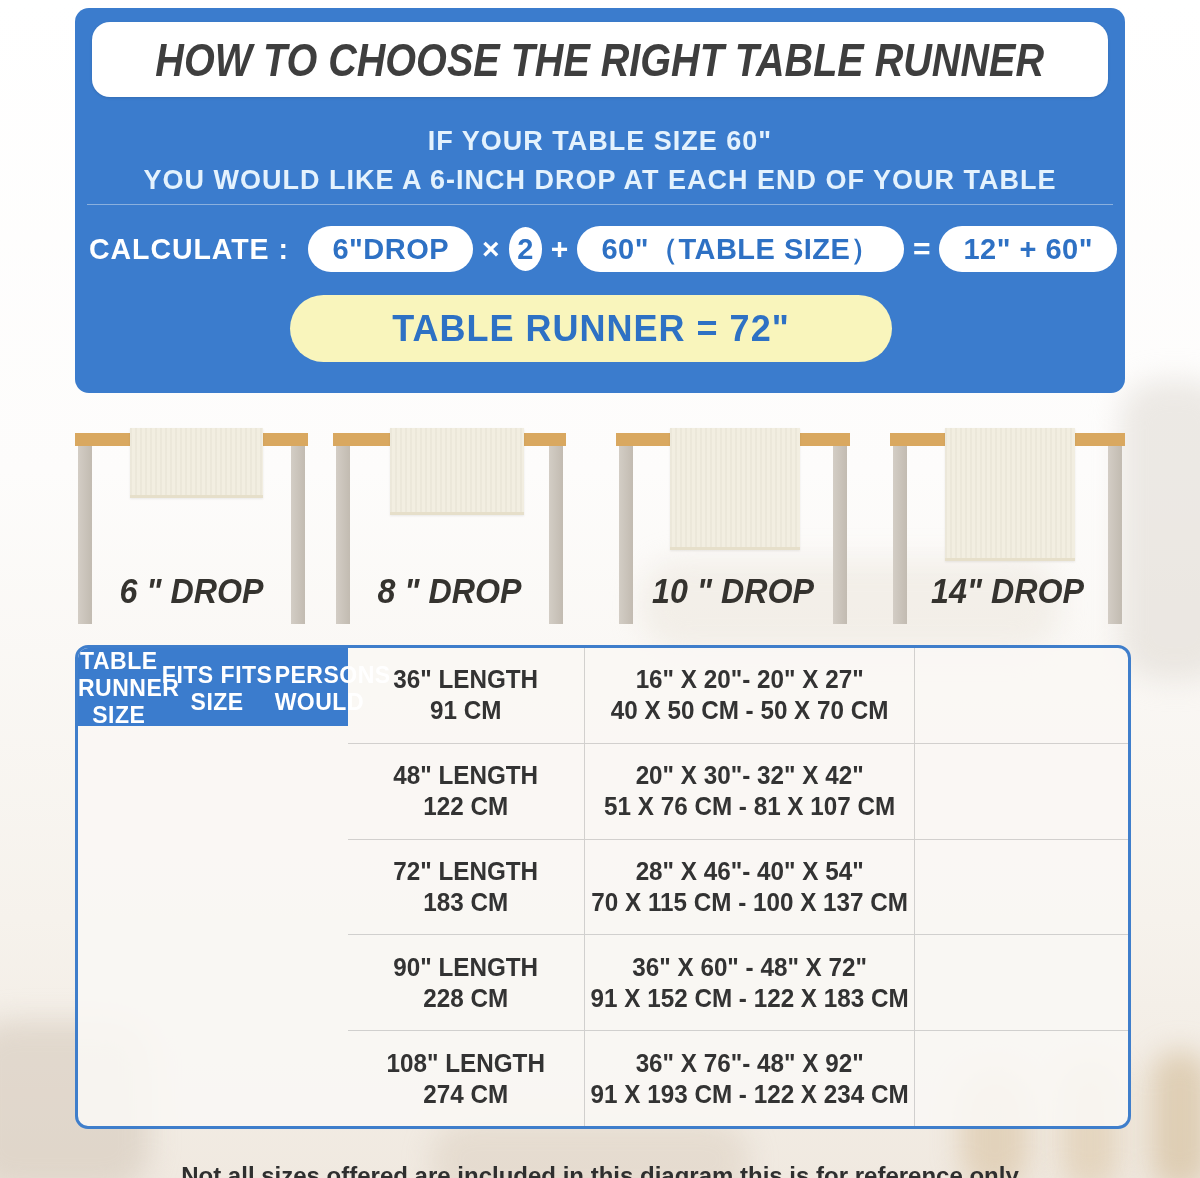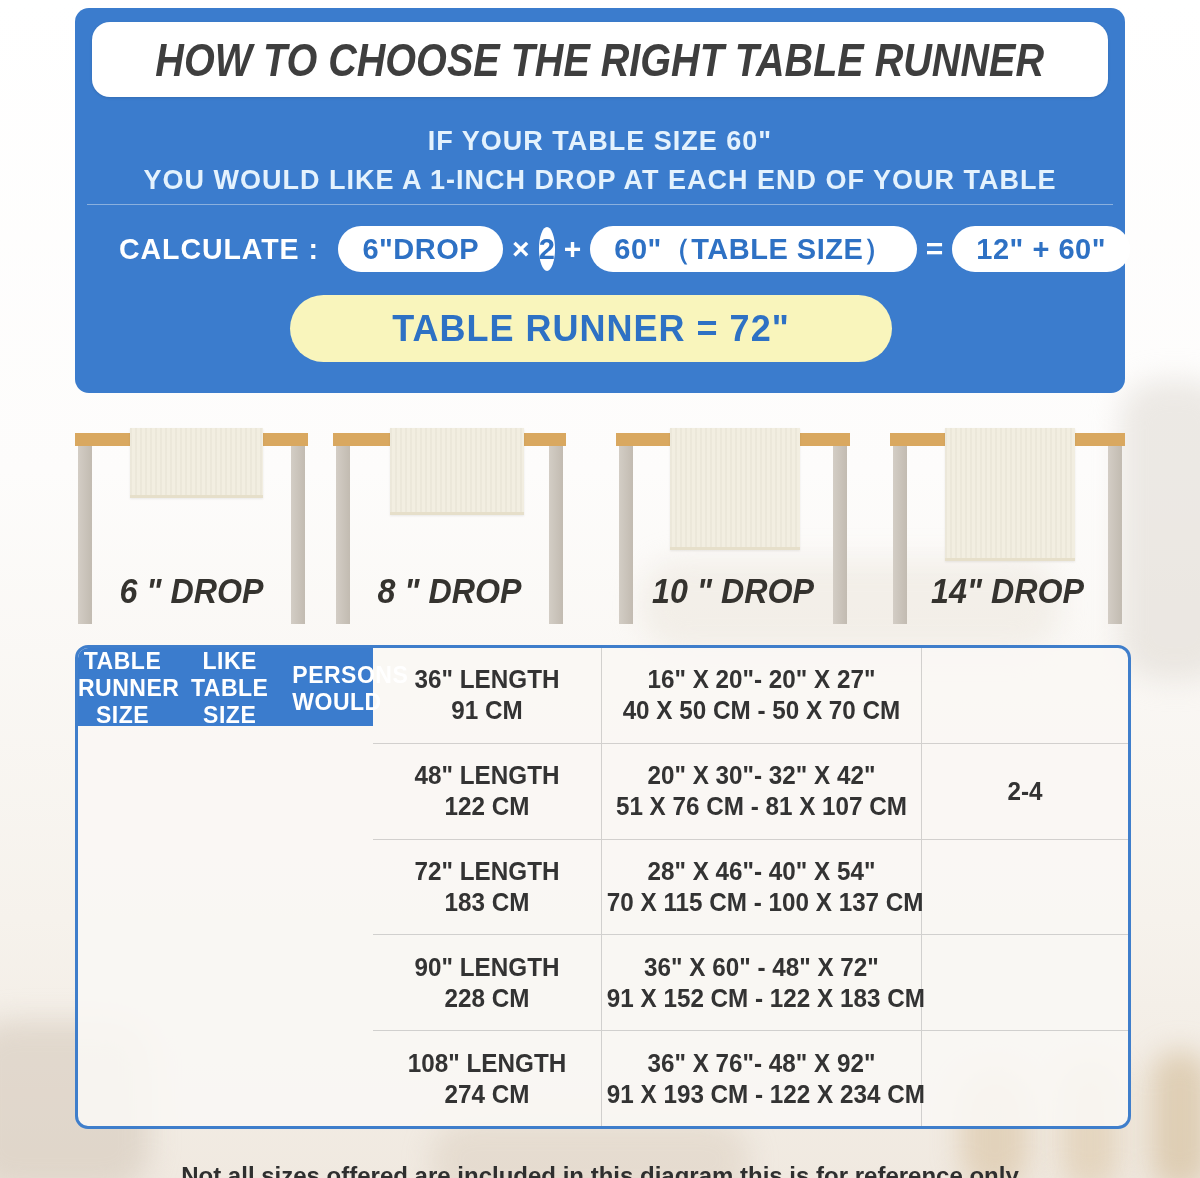--- a/index.html
+++ b/index.html
@@ -44,21 +44,21 @@
     position:absolute;left:0;right:0;top:114px;
     text-align:center;color:#e4f2fd;font-weight:bold;
     font-size:27px;line-height:39px;letter-spacing:1px;
   }
   .hero-divider{
     position:absolute;left:12px;right:12px;top:196px;height:1px;
     background:rgba(235,240,245,0.45);
   }
   .calc-row{
     position:absolute;left:14px;top:218px;height:46px;right:8px;
-    display:flex;align-items:center;gap:9px;white-space:nowrap;margin-left:30px;
+    display:flex;align-items:center;gap:9px;white-space:nowrap;
   }
   .calc-label{
     color:#ffffff;font-size:30px;font-weight:bold;letter-spacing:1px;
     transform:scaleX(0.95);transform-origin:0 50%;
   }
   .pill{
     background:#ffffff;color:#2e71c4;font-weight:bold;font-size:29px;
     height:46px;line-height:46px;border-radius:23px;padding:0 24px;
     letter-spacing:0.5px;
   }
@@ -163,21 +163,21 @@
   <div class="blob b5"></div>
   <div class="blob b6"></div>
   <div class="blob b7"></div>
 
   <section class="hero">
     <div class="title-bar">
       <h1>HOW TO CHOOSE THE RIGHT TABLE RUNNER</h1>
     </div>
     <div class="intro">
       <div>IF YOUR TABLE SIZE 60"</div>
-      <div>YOU WOULD LIKE A 1-INCH DROP AT EACH END OF YOUR TABLE</div>
+      <div>YOU WOULD LIKE A 6-INCH DROP AT EACH END OF YOUR TABLE</div>
     </div>
     <div class="hero-divider"></div>
     <div class="calc-row">
       <span class="calc-label">CALCULATE :</span>
       <span class="pill">6"DROP</span>
       <span class="op">×</span>
       <span class="mult-circle">2</span>
       <span class="op">+</span>
       <span class="pill">60"（TABLE SIZE）</span>
       <span class="op">=</span>
@@ -211,21 +211,21 @@
     <div class="leg leg-l"></div>
     <div class="leg leg-r"></div>
     <div class="tabletop"></div>
     <div class="runner"></div>
     <div class="drop-label">14" DROP</div>
   </div>
 
   <section class="size-table">
     <div class="st-header">
       <div class="hcell">TABLE RUNNER SIZE</div>
-      <div class="hcell">LIKE TABLE SIZE</div>
+      <div class="hcell">FITS FITS SIZE</div>
       <div class="hcell">PERSONS WOULD</div>
     </div>
     <div class="st-body">
 
       <div class="st-row">
         <div class="cell">
           <span class="ln">36" LENGTH</span>
           <span class="ln">91 CM</span>
         </div>
         <div class="cell mid">
@@ -236,23 +236,20 @@
 
       <div class="st-row">
         <div class="cell">
           <span class="ln">48" LENGTH</span>
           <span class="ln">122 CM</span>
         </div>
         <div class="cell mid">
           <span class="ln">20" X 30"- 32" X 42"</span>
           <span class="ln">51 X 76 CM - 81 X 107 CM</span>
         </div>
-        <div class="cell">
-          <span class="ln">2-4</span>
-        </div>
       </div>
 
       <div class="st-row">
         <div class="cell">
           <span class="ln">72" LENGTH</span>
           <span class="ln">183 CM</span>
         </div>
         <div class="cell mid">
           <span class="ln">28" X 46"- 40" X 54"</span>
           <span class="ln">70 X 115 CM - 100 X 137 CM</span>

